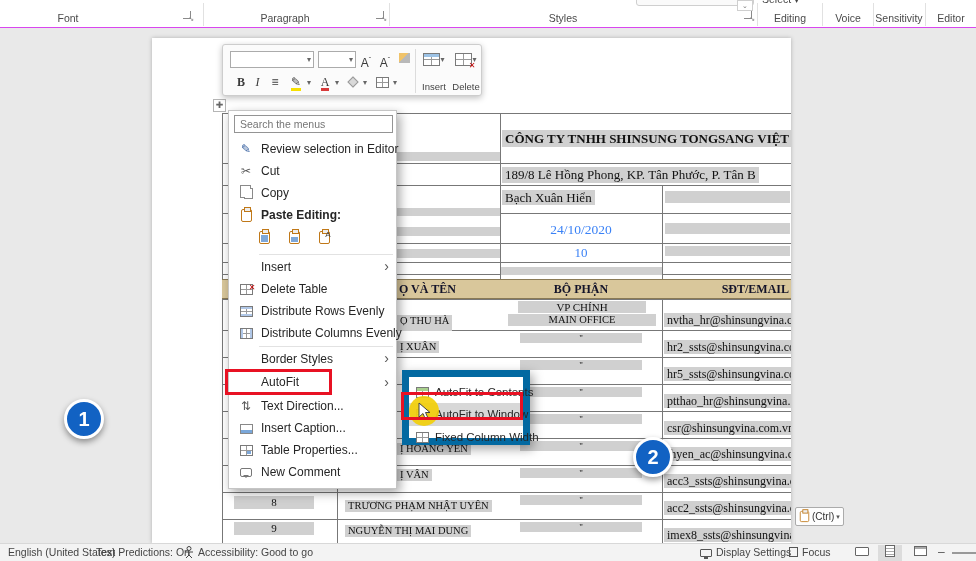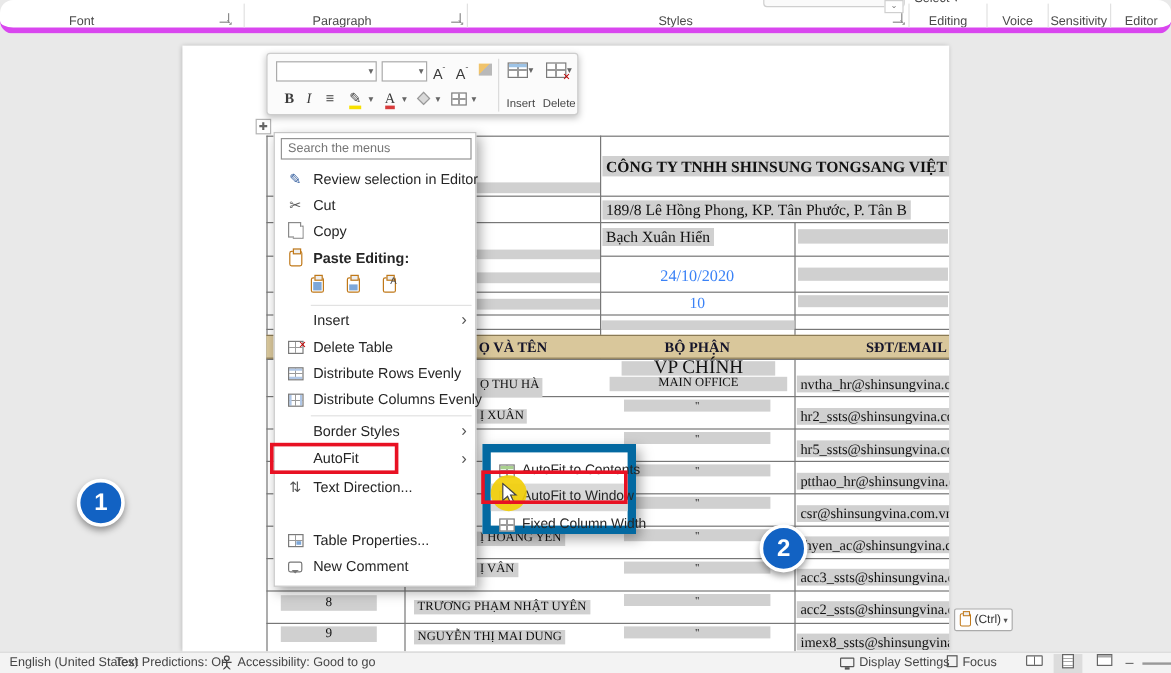--- a/index.html
+++ b/index.html
@@ -3,21 +3,21 @@
 <meta charset="utf-8">
 <style>
   * { box-sizing:border-box; margin:0; padding:0; }
   html,body { width:976px; height:561px; }
   #root { position:relative; width:976px; height:561px; overflow:hidden; background:#e9e9e9;
           font-family:"Liberation Sans","DejaVu Sans",sans-serif; color:#333; }
   .abs { position:absolute; }
 
   
   #ribbon { position:absolute; left:0; top:0; width:976px; height:28px; background:#fff;
-            border-bottom:5px solid #d946ef; overflow:hidden;border-radius:11px; }
+            border-bottom:1px solid #d946ef; overflow:hidden; }
   .rlabel { position:absolute; top:12px; width:90px; text-align:center; font-size:10.5px; color:#4a4a4a; }
   .rsep { position:absolute; top:3px; width:1px; height:23px; background:#e1e1e1; }
   .dlg { position:absolute; width:10px; height:10px; }
   .dlg::before { content:""; position:absolute; right:2px; bottom:2px; width:7px; height:7px;
                  border-right:1px solid #8a8a8a; border-bottom:1px solid #8a8a8a; }
   .dlg::after { content:"↘"; position:absolute; right:-1px; bottom:-2px; font-size:7px; color:#8a8a8a; }
   #gallery-frag { position:absolute; left:636px; top:-5px; width:118px; height:11px; background:#fafafa;
                   border:1px solid #cfcfcf; border-radius:0 0 3px 3px; }
   #gallery-btns { position:absolute; left:737px; top:0px; width:16px; height:11px; background:#fff;
                   border:1px solid #cfcfcf; font-size:7px; color:#777; text-align:center; line-height:9px; }
@@ -193,21 +193,21 @@
     <div class="ctxt" style="left:348px;top:207px;width:162px;text-align:center;font-size:13px">10</div>
     <div class="gs" style="left:513px;top:208px;width:125px;height:10px"></div>
     <div class="gs" style="left:245px;top:211px;width:103px;height:9px"></div>
     <div class="gs" style="left:349px;top:229px;width:161px;height:8px"></div>
 
     <div id="hdr-band"></div>
     <div class="hdr-txt" style="left:247px">Ọ VÀ TÊN</div>
     <div class="hdr-txt" style="left:348px;width:162px;text-align:center">BỘ PHẬN</div>
     <div class="hdr-txt" style="left:513px;width:124px;text-align:right">SĐT/EMAIL</div>
 
-    <div class="gs" style="left:366px;top:263px;width:128px;height:12px;font-size:16px;line-height:12px">VP CHÍNH</div>
+    <div class="gs" style="left:366px;top:263px;width:128px;height:12px;font-size:11px;line-height:12px">VP CHÍNH</div>
     <div class="gs" style="left:356px;top:276px;width:148px;height:12px;font-size:10.5px;line-height:12px">MAIN OFFICE</div>
     <span class="sel" style="left:245px;top:277px;font-size:10.5px;height:16px;line-height:12px">Ọ THU HÀ</span>
     <span class="sel" style="left:512px;top:275px;font-size:12px;height:14px;line-height:14px">nvtha_hr@shinsungvina.co</span>
 
     <div class="gs" style="left:368px;top:295px;width:122px;height:10px;font-size:9px;line-height:10px">"</div>
     <span class="sel" style="left:245px;top:303px;font-size:10.5px;height:12px;line-height:12px">Ị XUÂN</span>
     <span class="sel" style="left:512px;top:302px;font-size:12px;height:14px;line-height:14px">hr2_ssts@shinsungvina.co</span>
 
     <div class="gs" style="left:368px;top:322px;width:122px;height:10px;font-size:9px;line-height:10px">"</div>
     <span class="sel" style="left:512px;top:329px;font-size:12px;height:14px;line-height:14px">hr5_ssts@shinsungvina.co</span>
@@ -315,20 +315,24 @@
       <span class="chev">›</span>
     </div>
     <div class="mi" style="top:259px;height:25px">
       <span class="mlabel" style="line-height:25px">AutoFit</span>
       <span class="chev" style="line-height:25px">›</span>
     </div>
     <div class="mi" style="top:284px">
       <span class="mico">⇅</span>
       <span class="mlabel">Text Direction...</span>
     </div>
+    <div class="mi" style="top:306px">
+      <span class="mico"><span class="pic"></span></span>
+      <span class="mlabel">Insert Caption...</span>
+    </div>
     <div class="mi" style="top:328px">
       <span class="mico"><span class="tico props"></span></span>
       <span class="mlabel">Table Properties...</span>
     </div>
     <div class="mi" style="top:350px">
       <span class="mico"><span class="cmt"></span></span>
       <span class="mlabel">New Comment</span>
     </div>
   </div>
 

